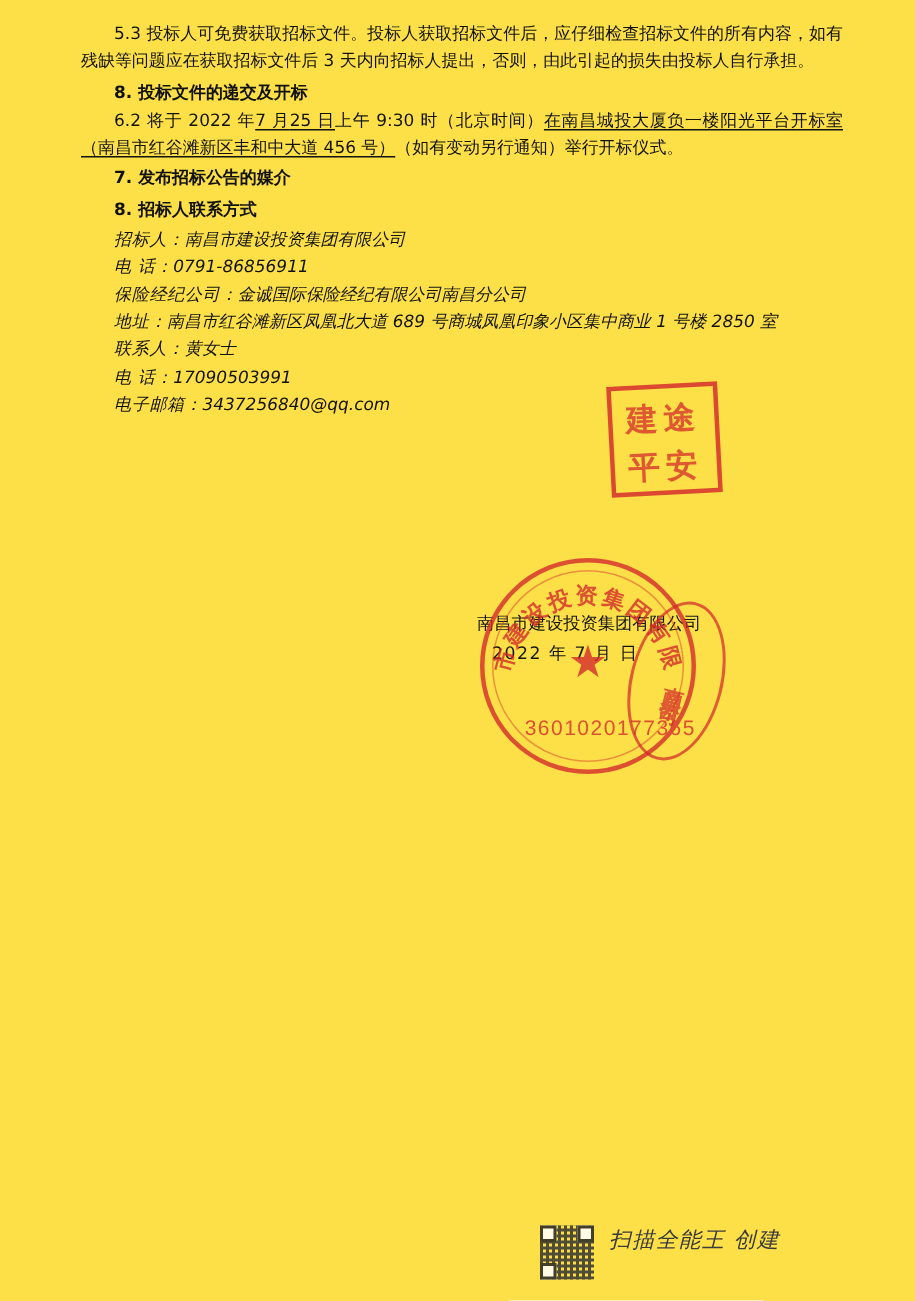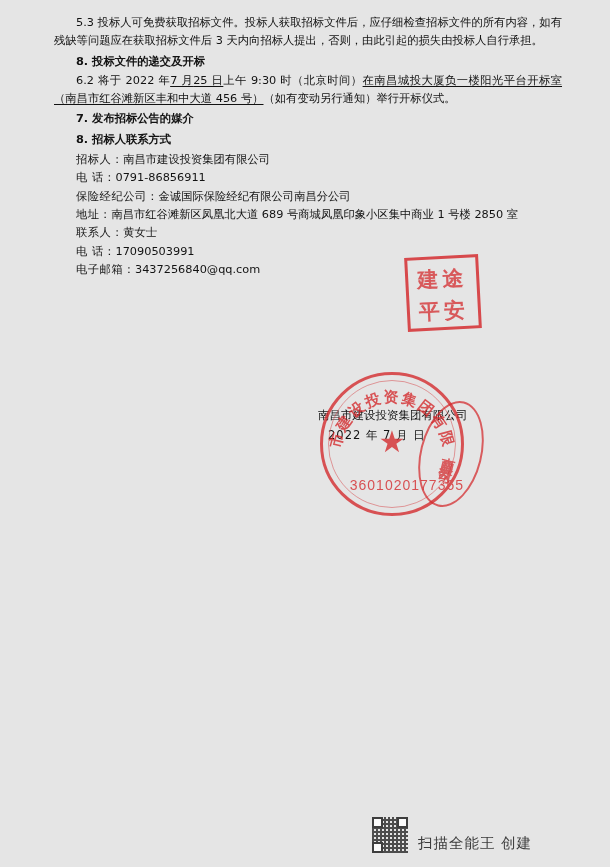--- a/index.html
+++ b/index.html
@@ -11,21 +11,21 @@
     width: 610px;
     height: 867px;
     position: relative;
     font-family: "DejaVu Sans", "Liberation Sans", sans-serif;
     color: #1a1a1a;
     overflow: hidden;
   }
   .page {
     position: absolute;
     inset: 0;
-    background: #e5e5e5;
+    background: #fde047;
   }
   .doc-body {
     position: absolute;
     left: 54px;
     top: 14px;
     width: 508px;
     font-size: 11.3px;
     line-height: 1.62;
     text-align: justify;
     color: #121212;
@@ -41,20 +41,21 @@
     font-weight: bold;
     text-indent: 22px;
     margin: 2px 0 1px 0;
   }
   .u {
     text-decoration: underline;
     text-underline-offset: 2px;
   }
   .contact-block {
     margin-top: 2px;
+    font-style: italic;
   }
   .contact-line {
     text-indent: 22px;
     margin: 0;
     white-space: nowrap;
   }
   .lbl {
     letter-spacing: 0.5px;
   }
 
@@ -182,25 +183,26 @@
     white-space: nowrap;
   }
   .signature .sig-date {
     padding-left: 10px;
     letter-spacing: 1px;
   }
 
   
   .footer {
     position: absolute;
-    left: 372px;
+    left: 360px;
     bottom: 14px;
     display: flex;
-    align-items: flex-end;
+    align-items: flex-start;
     gap: 10px;
+    font-style: italic;
   }
   .qr {
     width: 36px;
     height: 36px;
     background:
       linear-gradient(90deg,#333 0 2px, transparent 2px 4px),
       linear-gradient(0deg,#333 0 2px, transparent 2px 4px);
     background-size: 4px 4px, 4px 4px;
     position: relative;
     opacity: 0.85;

